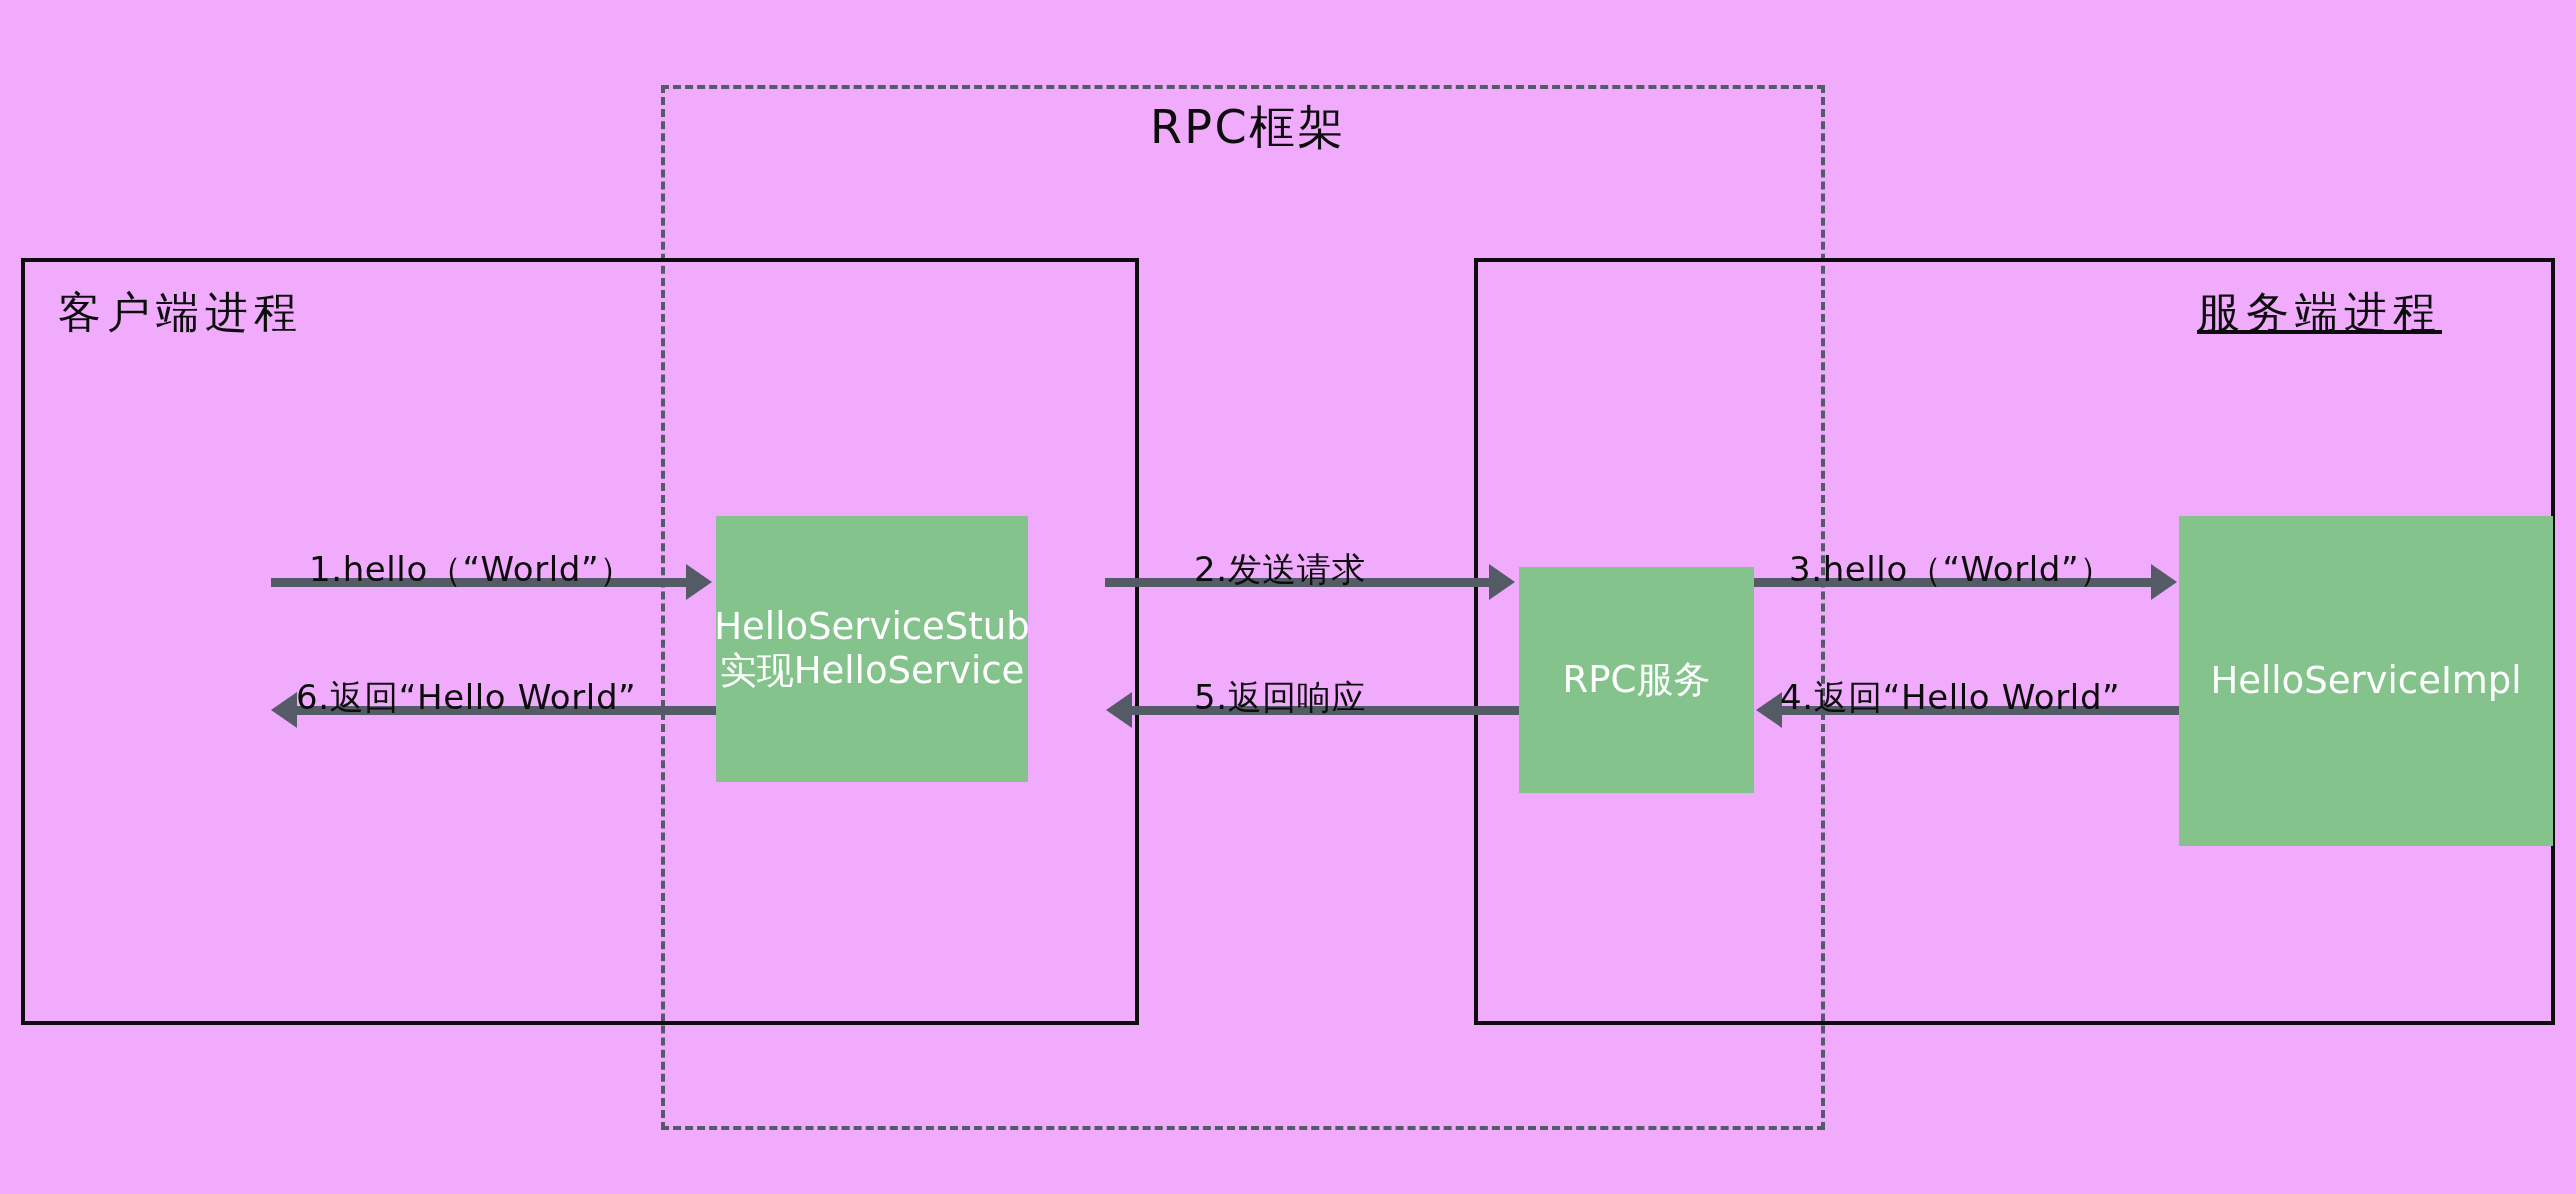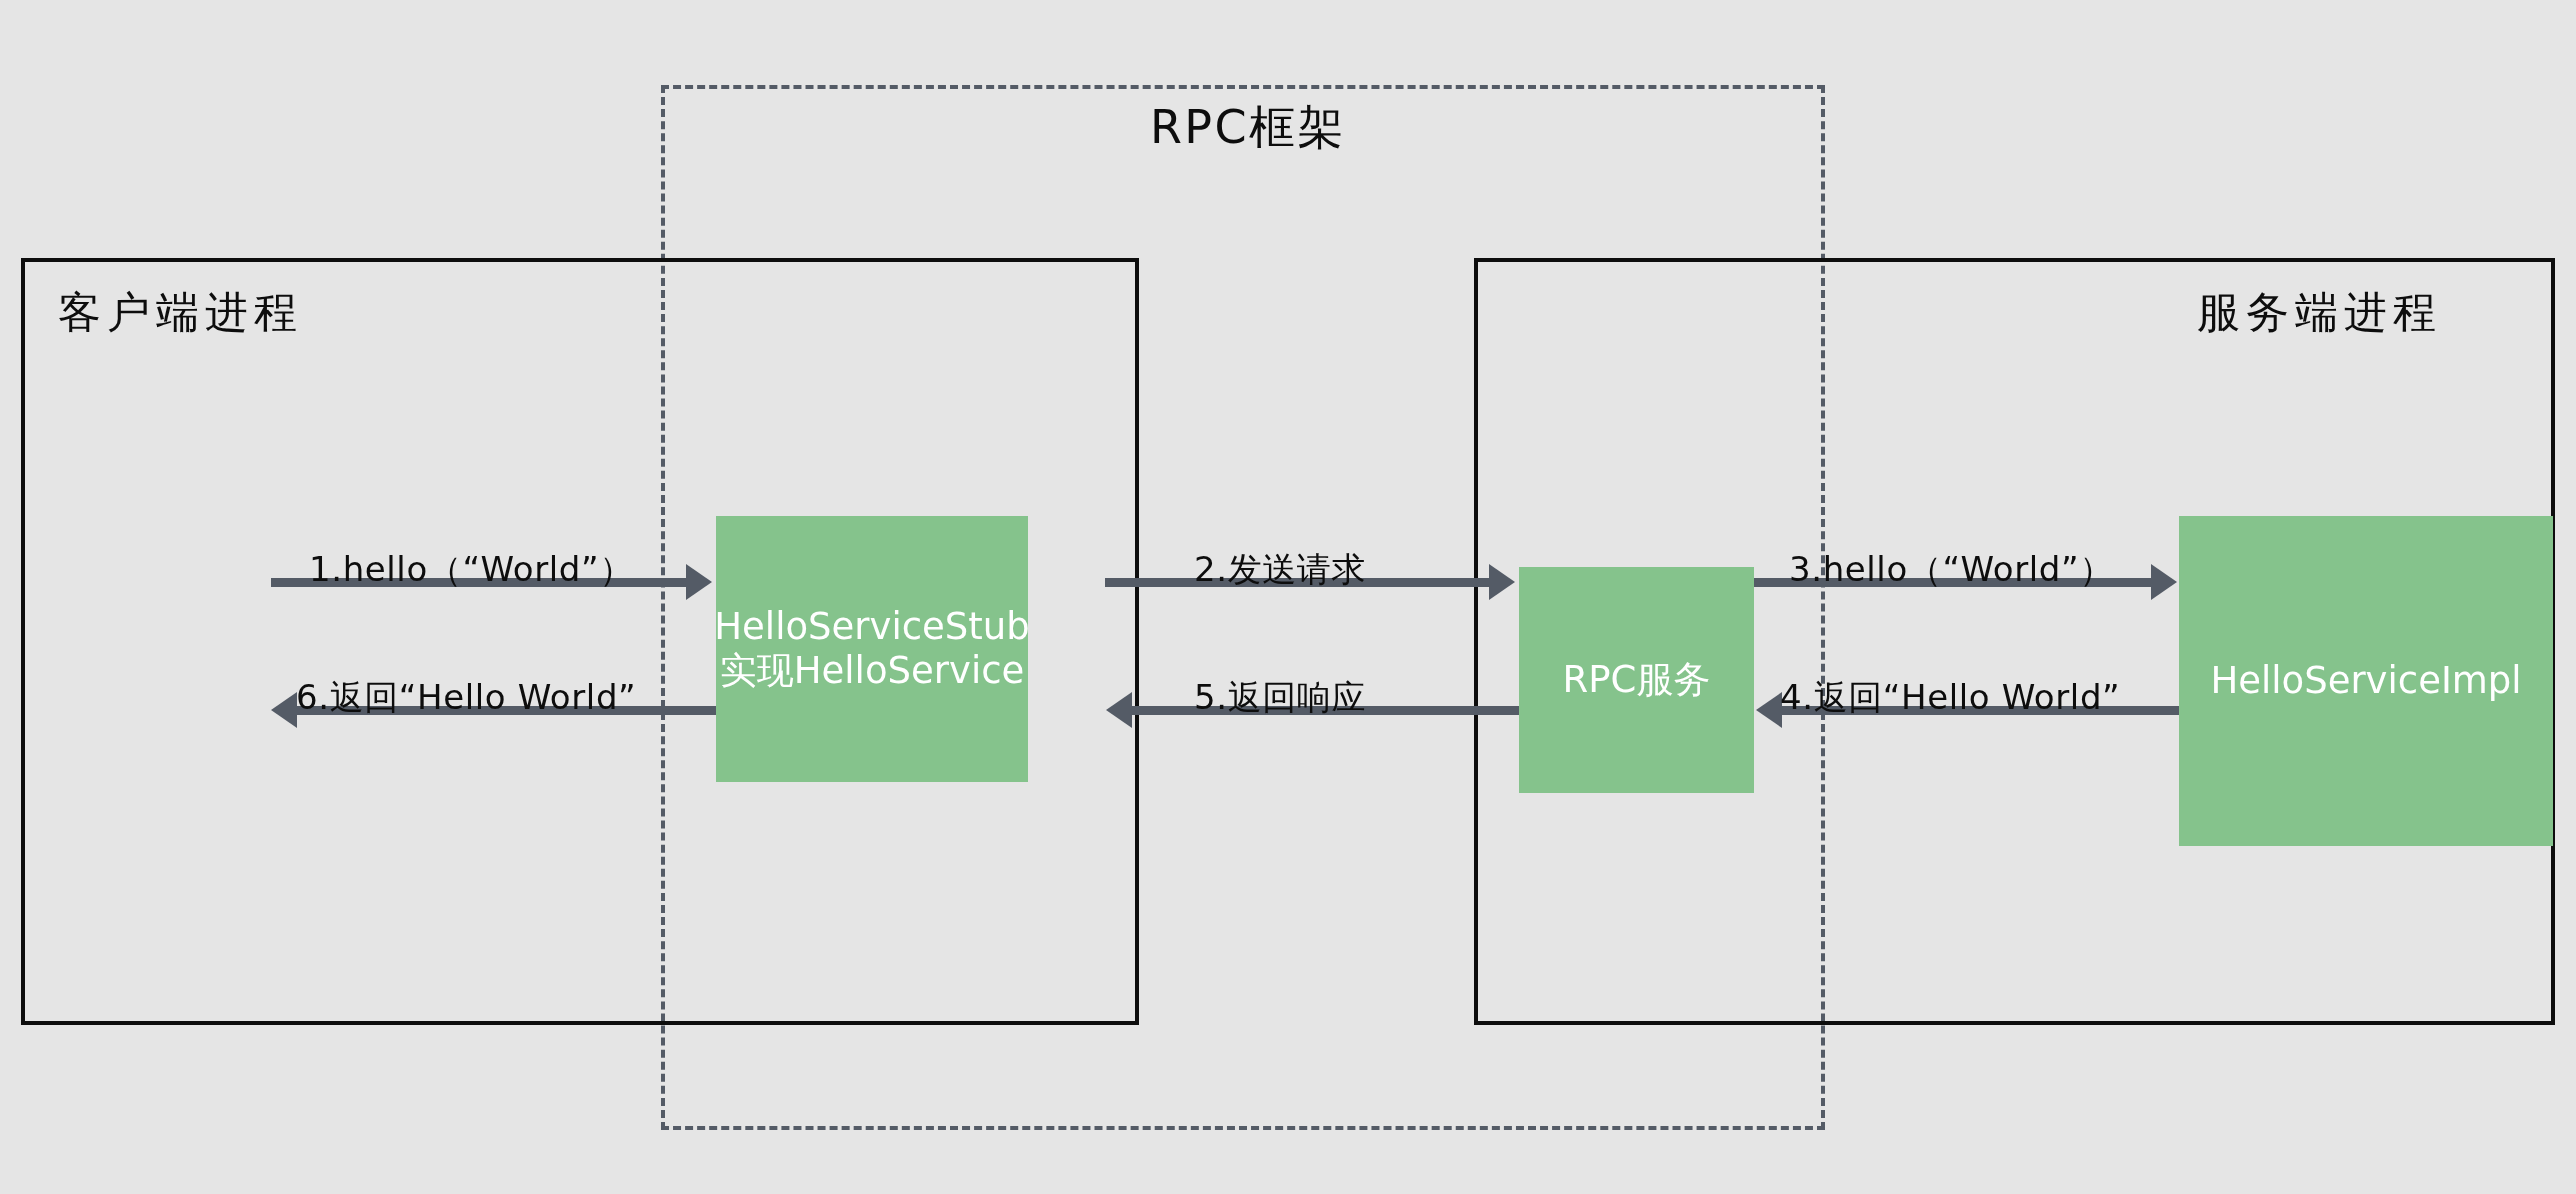--- a/index.html
+++ b/index.html
@@ -7,21 +7,21 @@
     padding: 0;
     background: #ffffff;
   }
   body {
     font-family: "DejaVu Sans", "Liberation Sans", sans-serif;
   }
   #stage {
     position: relative;
     width: 2576px;
     height: 1194px;
-    background: #e5e5e5;
+    background: #f0abfc;
     overflow: hidden;
   }
 
   
   .proc-box {
     position: absolute;
     border: 4.2px solid #0d0d0d;
     background: transparent;
     box-sizing: border-box;
   }
@@ -112,21 +112,21 @@
 <div id="stage">
 
   <div class="framework-box" style="left:661px; top:85px; width:1164px; height:1045px;"></div>
 
   <div class="framework-title" style="left:1150px; top:97px;">RPC框架</div>
 
   <div class="proc-box" style="left:20.5px; top:258px; width:1118px; height:767px;"></div>
   <div class="proc-label" style="left:58px; top:284px;">客户端进程</div>
 
   <div class="proc-box" style="left:1474px; top:258px; width:1081px; height:767px;"></div>
-  <div class="proc-label" style="left:2197px; top:284px;">服务端进程</div>
+  <div class="proc-label" style="left:2197px; top:284px;text-decoration:underline;">服务端进程</div>
 
   <div class="arrow to-right" style="left:271px; top:578px; width:417px;"></div>
   <div class="arrow-label" style="left:309px; top:527px;">1.hello（“World”）</div>
 
   <div class="arrow to-left" style="left:295px; top:706px; width:423px;"></div>
   <div class="arrow-label" style="left:296px; top:655px;">6.返回“Hello World”</div>
 
   <div class="arrow to-right" style="left:1105px; top:578px; width:386px;"></div>
   <div class="arrow-label" style="left:1194px; top:527px;">2.发送请求</div>
 

